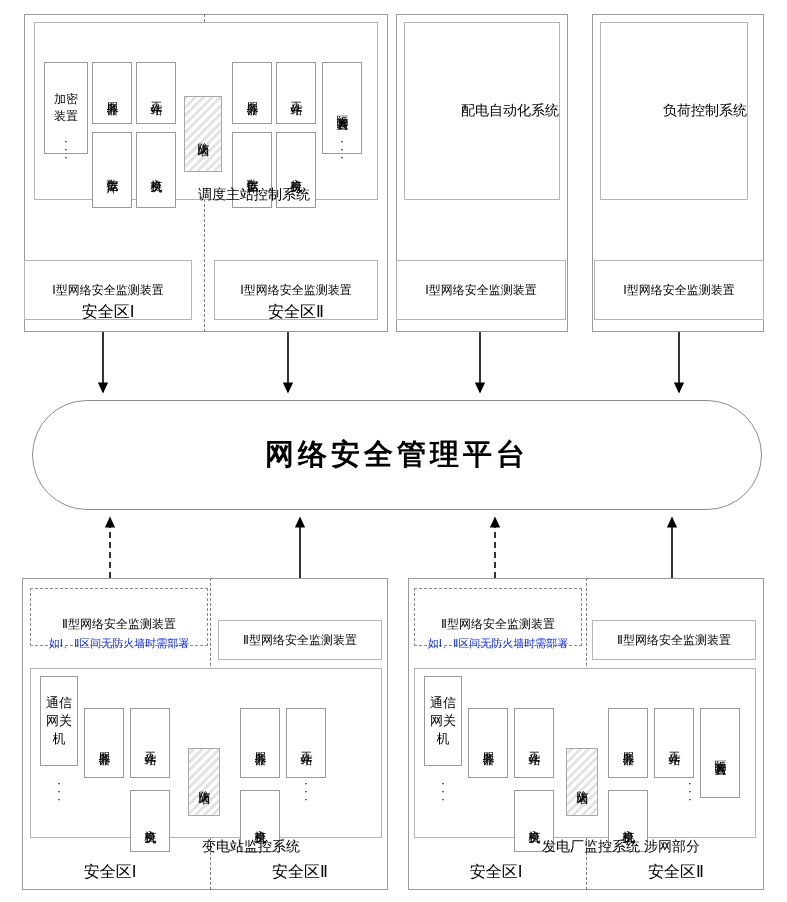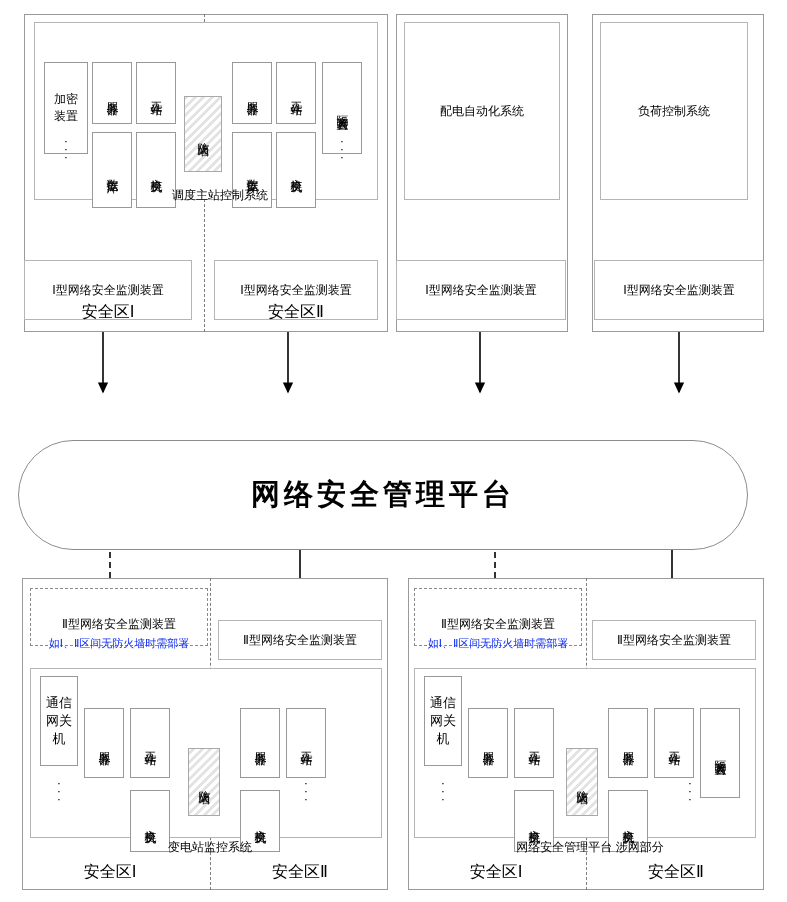--- a/index.html
+++ b/index.html
@@ -12,21 +12,21 @@
   .outer{border:1px solid #9a9a9a;background:#fff;}
   .inner{border:1px solid #b5b5b5;background:#fff;}
   .dashbox{border:1px dashed #8a8a8a;background:#fff;}
   .fw{background:repeating-linear-gradient(-45deg,#ffffff 0 3px,#e3e3e3 3px 6px);border:1px solid #a8a8a8;}
   .dashline{position:absolute;border-left:1px dashed #7d7d7d;}
   .platform{position:absolute;box-sizing:border-box;border:1px solid #8c8c8c;border-radius:90px;background:#fff;display:flex;align-items:center;justify-content:center;}
   .platform span{font-size:29px;font-weight:bold;letter-spacing:4px;}
   .note{color:#1330f0;font-size:11px;}
   .t11{font-size:13px;}
   .t12{font-size:12px;margin-top:32px;}
-  .t13{font-size:12px;}
+  .t13{font-size:14px;justify-content:flex-end;}
   .dots{font-size:13px;line-height:8px;letter-spacing:0;}
   .zone{font-size:16px;}
 </style>
 </head>
 <body>
 
 <div class="stage">
 
   <svg width="787" height="902" style="position:absolute;left:0;top:0;">
     <defs>
@@ -133,21 +133,21 @@
   </div>
 
   <div class="box outer" style="left:592px;top:14px;width:172px;height:318px;"></div>
   <div class="box inner vcenter t13" style="left:600px;top:22px;width:148px;height:178px;">
     <span>负荷控制系统</span>
   </div>
   <div class="box inner vcenter t12" style="left:594px;top:228px;width:170px;height:60px;">
     <span>Ⅰ型网络安全监测装置</span>
   </div>
 
-  <div class="platform" style="left:18px;top:400px;width:730px;height:110px;margin-top:40px;">
+  <div class="platform" style="left:32px;top:400px;width:730px;height:110px;">
     <span>网络安全管理平台</span>
   </div>
 
   <div class="box outer" style="left:22px;top:578px;width:366px;height:312px;"></div>
   <div class="dashline" style="left:210px;top:578px;height:312px;"></div>
 
   <div class="box dashbox" style="left:30px;top:588px;width:178px;height:58px;box-sizing:border-box;display:flex;flex-direction:column;align-items:center;justify-content:center;">
     <span class="t12" style="margin-bottom:3px;">Ⅱ型网络安全监测装置</span>
     <span class="note">如Ⅰ、Ⅱ区间无防火墙时需部署</span>
   </div>
@@ -251,21 +251,21 @@
   <div class="box vcenter t12" style="left:700px;top:676px;width:40px;height:90px;">
     <span class="vert">隔离装置</span>
   </div>
   <div class="lbl dots" style="left:670px;top:766px;width:40px;height:50px;flex-direction:column;">
     <span>·</span>
       <span>·</span>
       <span>·</span>
   </div>
 
   <div class="lbl t13" style="left:480px;top:838px;width:220px;height:18px;">
-    <span>网络安全管理平台  涉网部分</span>
+    <span>发电厂监控系统  涉网部分</span>
   </div>
   <div class="lbl zone" style="left:448px;top:864px;width:96px;height:16px;">
     <span>安全区Ⅰ</span>
   </div>
   <div class="lbl zone" style="left:628px;top:864px;width:96px;height:16px;">
     <span>安全区Ⅱ</span>
   </div>
 
 </div>
 

